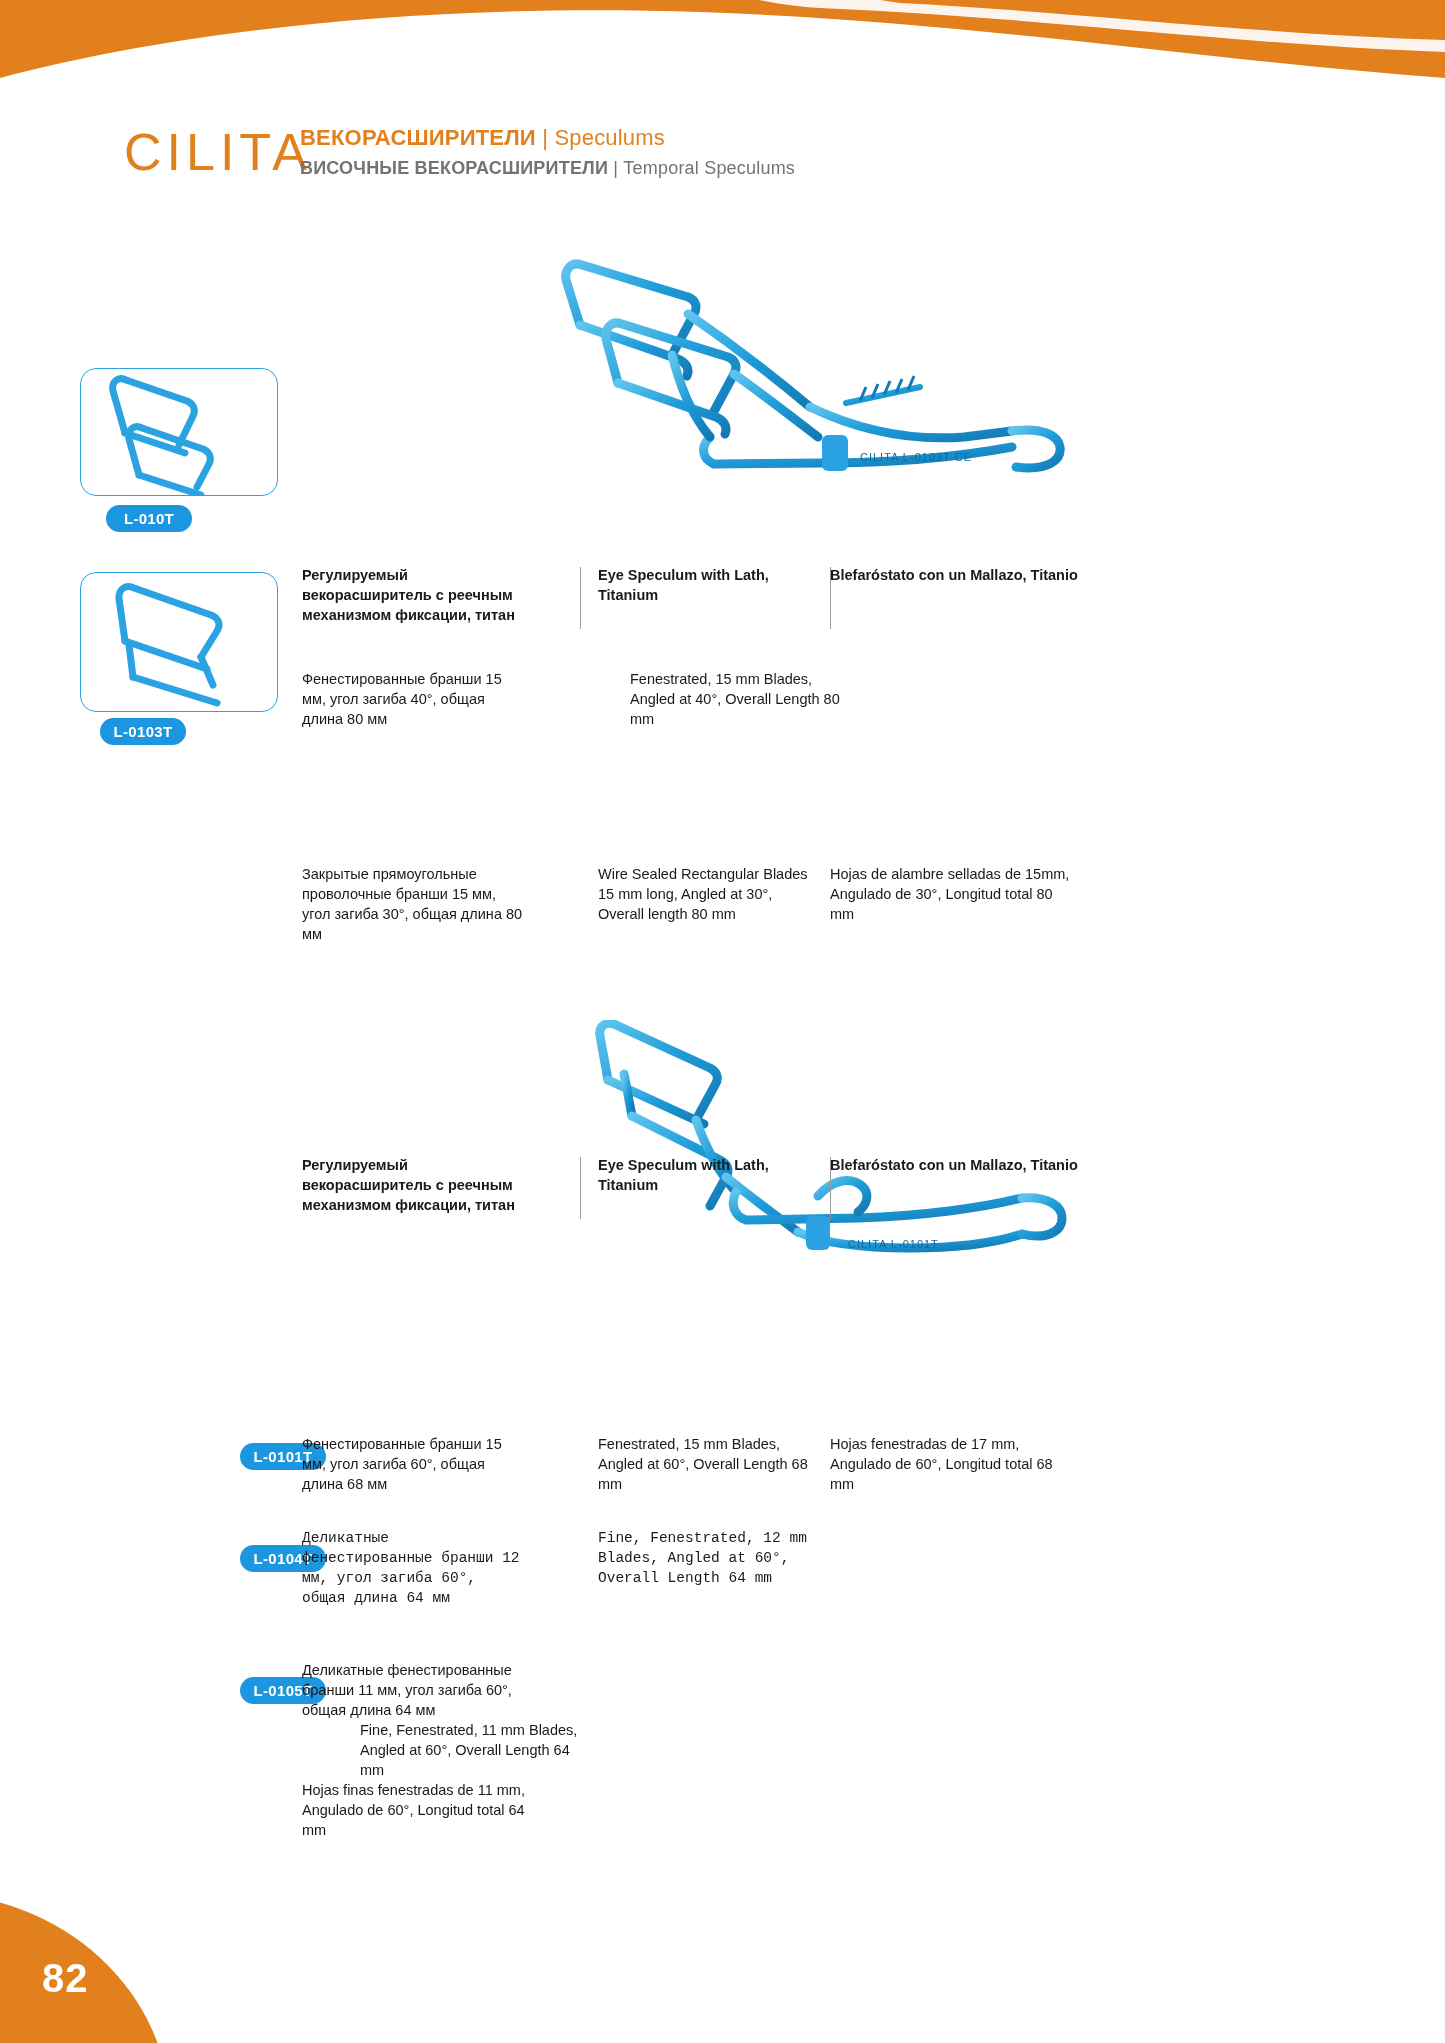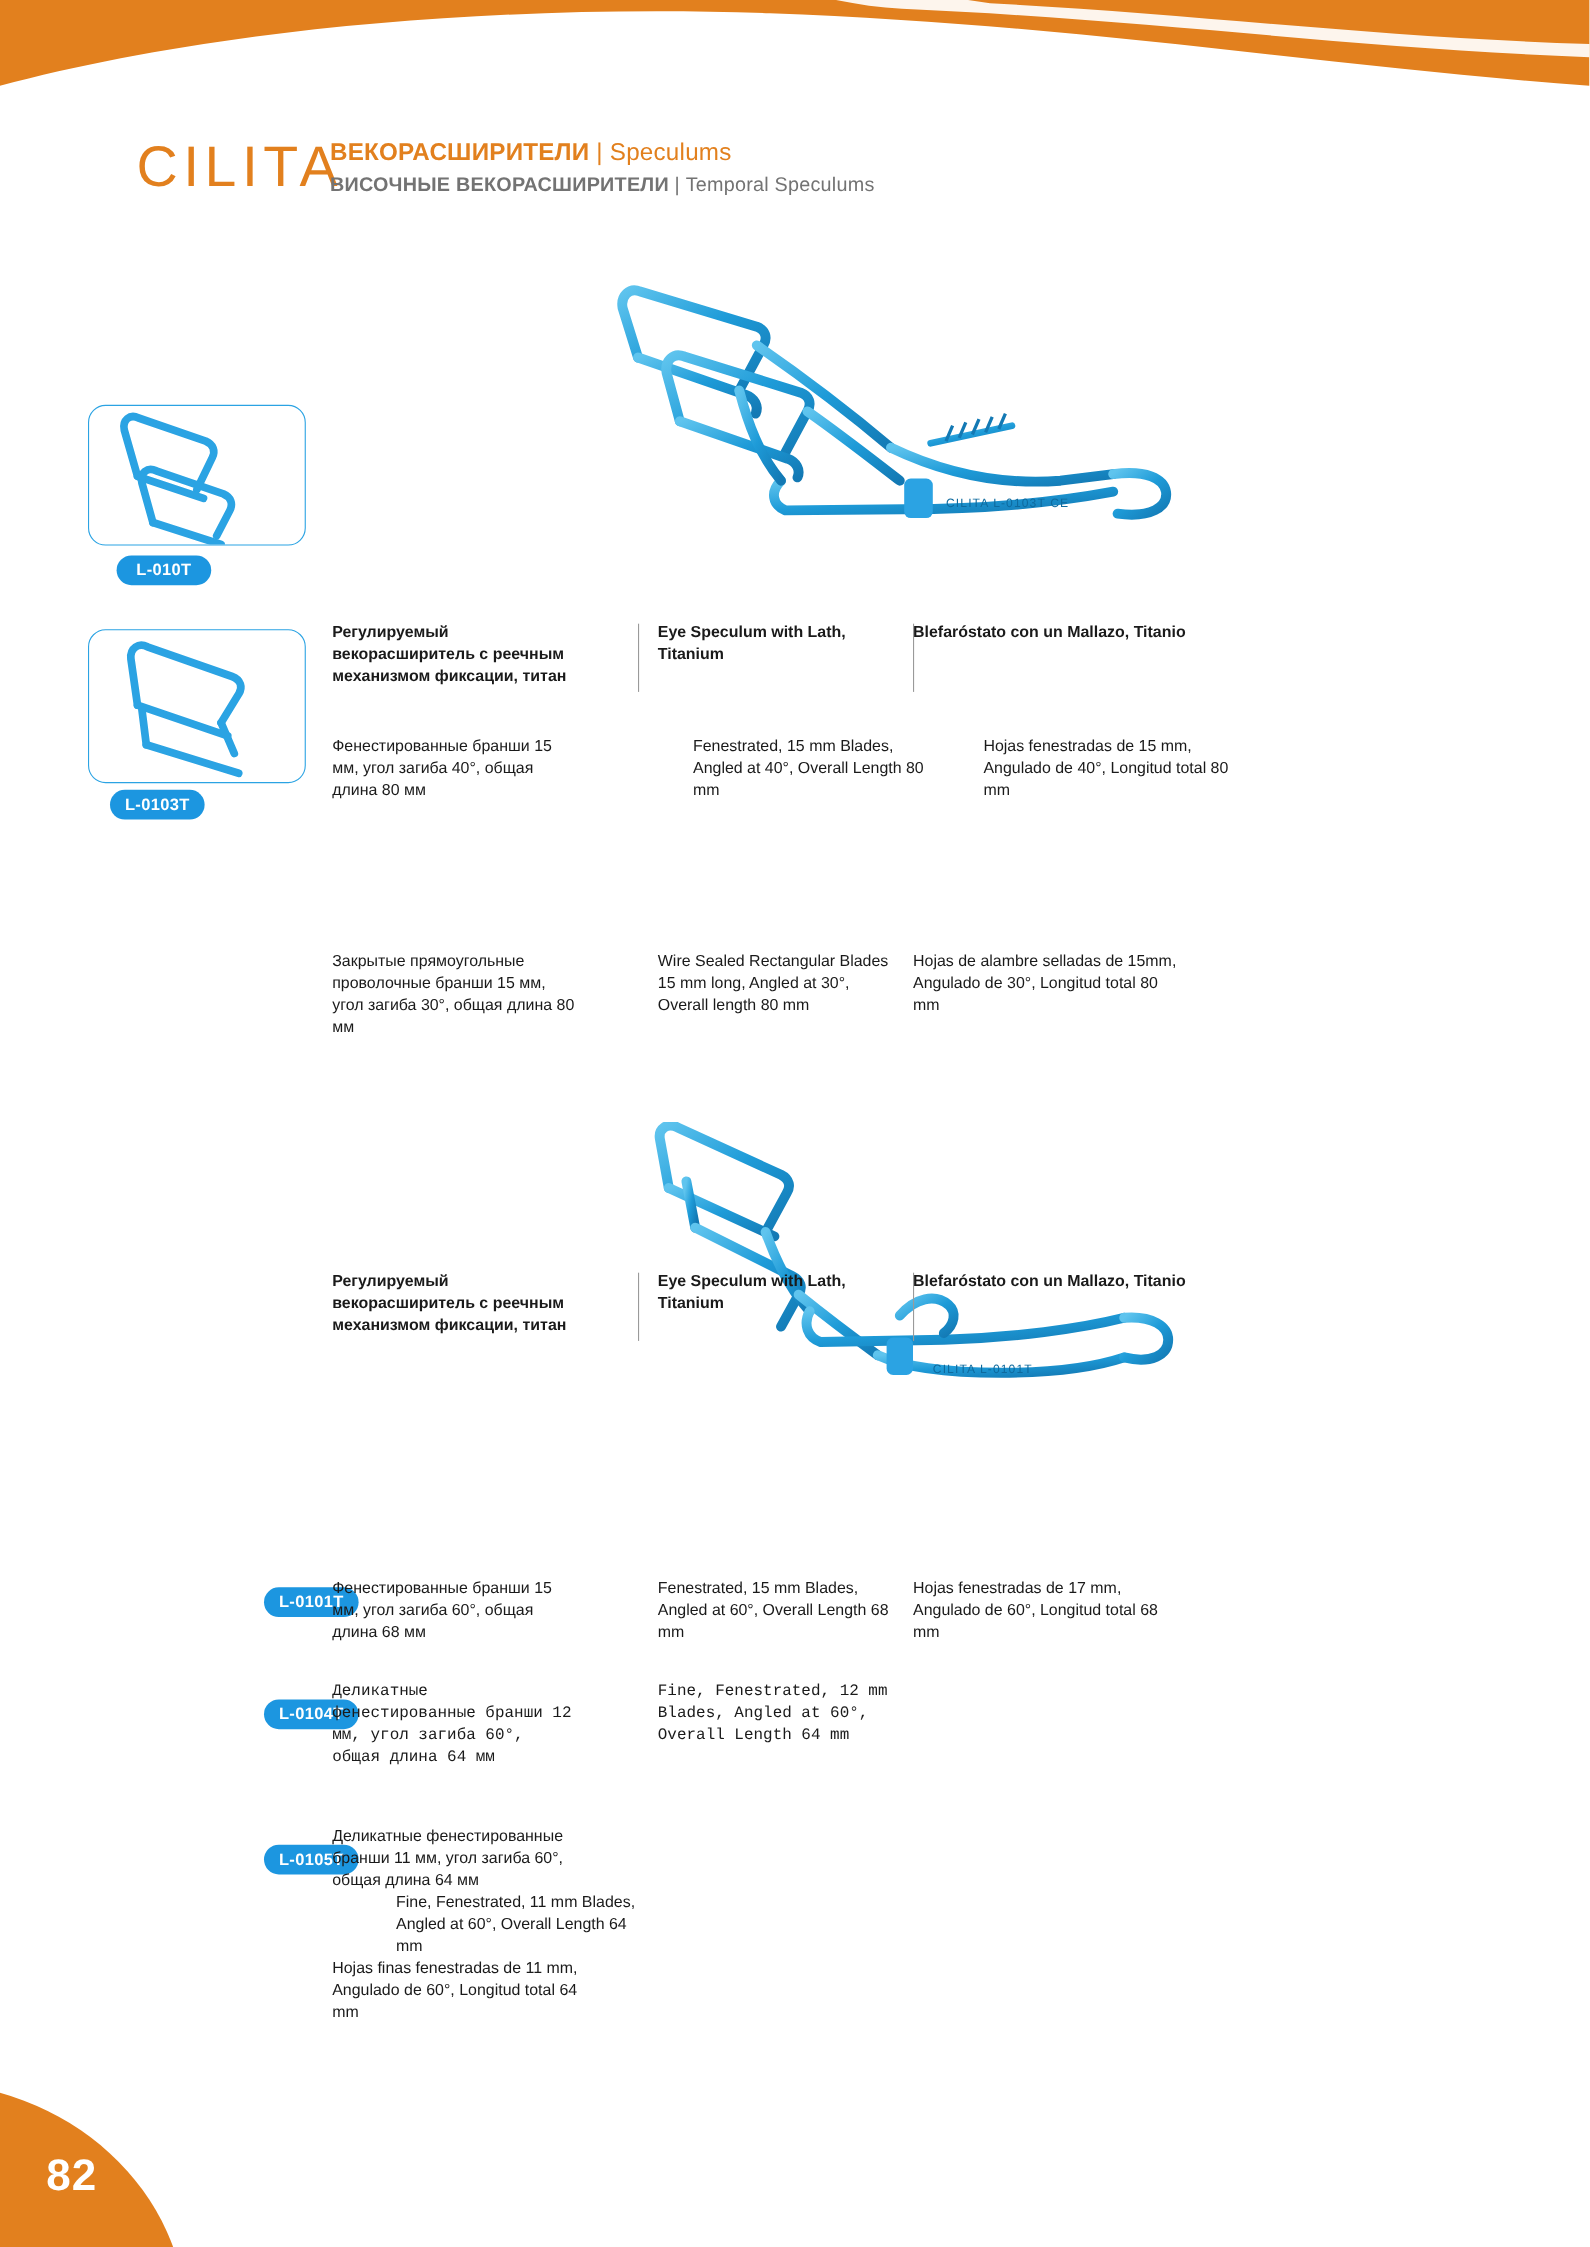--- a/index.html
+++ b/index.html
@@ -191,23 +191,20 @@
   </div>
 </div>
 
 <div class="cols" style="left:302px; top:669px;gap:32px;">
   <div class="col ru">
     <div class="desc-txt">Фенестированные бранши 15 мм, угол загиба 40°, общая длина 80 мм</div>
   </div>
   <div class="col en">
     <div class="desc-txt">Fenestrated, 15 mm Blades, Angled at 40°, Overall Length 80 mm</div>
   </div>
-  <div class="col es">
-    <div class="desc-txt">Hojas fenestradas de 15 mm, Angulado de 40°, Longitud total 80 mm</div>
-  </div>
 </div>
 
 <div class="cols" style="left:302px; top:864px;">
   <div class="col ru">
     <div class="desc-txt">Закрытые прямоугольные проволочные бранши 15 мм, угол загиба 30°, общая длина 80 мм</div>
   </div>
   <div class="col en">
     <div class="desc-txt">Wire Sealed Rectangular Blades 15 mm long, Angled at 30°, Overall length 80 mm</div>
   </div>
   <div class="col es">

